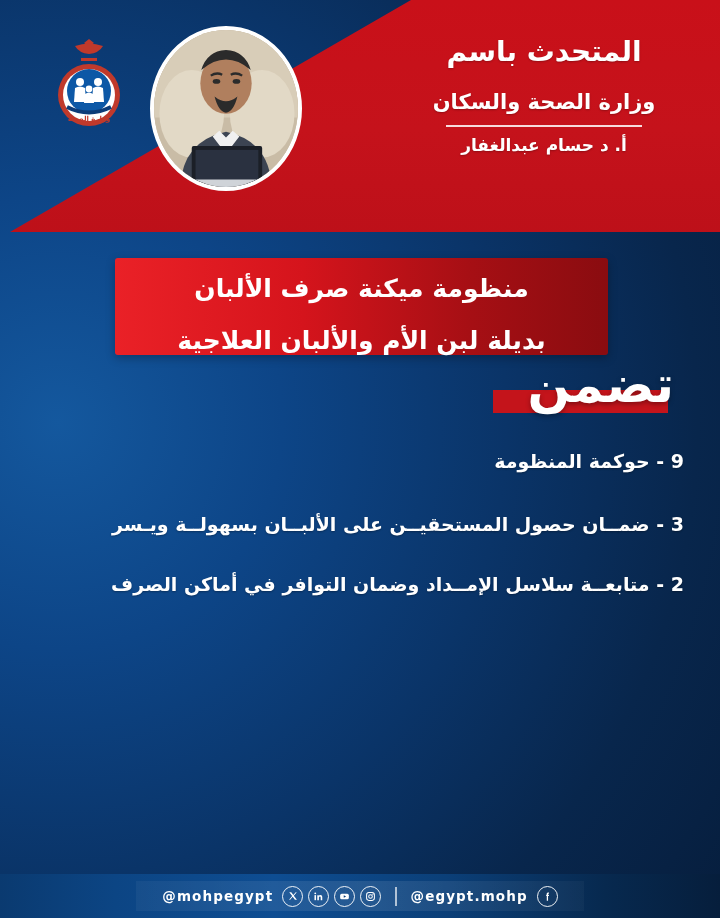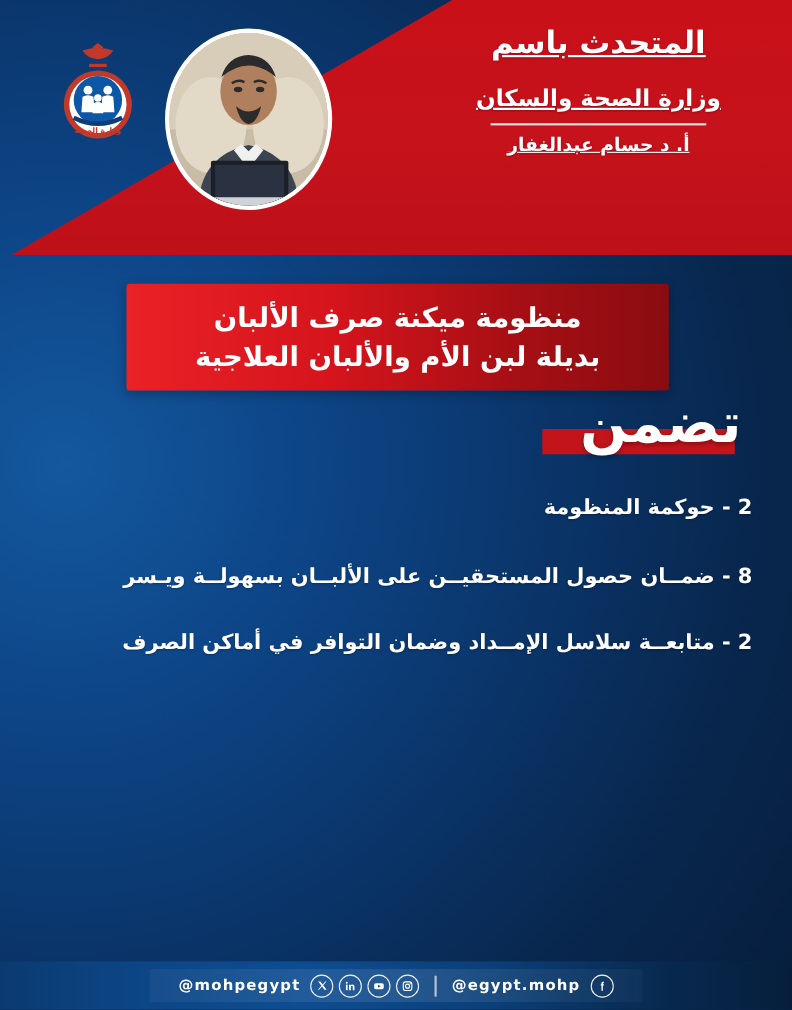--- a/index.html
+++ b/index.html
@@ -49,25 +49,24 @@
     border-radius: 50%;
     border: 4px solid #ffffff;
     box-sizing: border-box;
     overflow: hidden;
     background: #cdbfa8;
   }
   .portrait svg { display: block; width: 100%; height: 100%; }
 
   .speaker-block {
     position: absolute;
-    right: 26px; top: 22px;
+    right: 26px; top: 35px;
     width: 300px;
     text-align: center;
     color: #ffffff;
-    text-decoration: underline;
   }
   .speaker-line1 {
     font-size: 28px;
     font-weight: bold;
     letter-spacing: 0px;
     line-height: 1.22;
     text-shadow: 0 1px 2px rgba(0,0,0,.25);
   }
   .speaker-line2 {
     font-size: 21px;
@@ -102,20 +101,21 @@
     align-items: center;
     justify-content: center;
   }
   .title-line {
     color: #ffffff;
     font-size: 25px;
     font-weight: bold;
     line-height: 1.42;
     text-align: center;
     white-space: nowrap;
+    margin-top: 16px;
   }
 
   
   .tadamon-wrap {
     position: absolute;
     right: 24px; top: 358px;
     width: 300px;
     height: 62px;
     text-align: right;
   }
@@ -290,22 +290,22 @@
     <div class="title-line">منظومة ميكنة صرف الألبان</div>
     <div class="title-line">بديلة لبن الأم والألبان العلاجية</div>
   </div>
 
   <div class="tadamon-wrap">
     <div class="tadamon-bar"></div>
     <div class="tadamon-text">تضمن</div>
   </div>
 
   <div class="list">
-    <div class="list-item item-short">2 - حوكمة المنظومة</div>
-    <div class="list-item item-wide">8 - ضمــان حصول المستحقيــن على الألبــان بسهولــة ويـسر</div>
+    <div class="list-item item-short">9 - حوكمة المنظومة</div>
+    <div class="list-item item-wide">3 - ضمــان حصول المستحقيــن على الألبــان بسهولــة ويـسر</div>
     <div class="list-item item-wide">2 - متابعــة سلاسل الإمــداد وضمان التوافر في أماكن الصرف</div>
   </div>
 
   <div class="footer">
     <div class="footer-panel">
 
       <span class="fi">
         <svg width="11" height="11" viewBox="0 0 24 24" fill="currentColor">
           <path d="M15.3 8.2h-2.1V6.9c0-.6.4-.8.7-.8h1.3V3.5h-2c-2.3 0-2.8 1.7-2.8 2.8v1.9H9.1v2.7h1.3V21h2.8v-10.1h1.9l.2-2.7z"></path>
         </svg>

